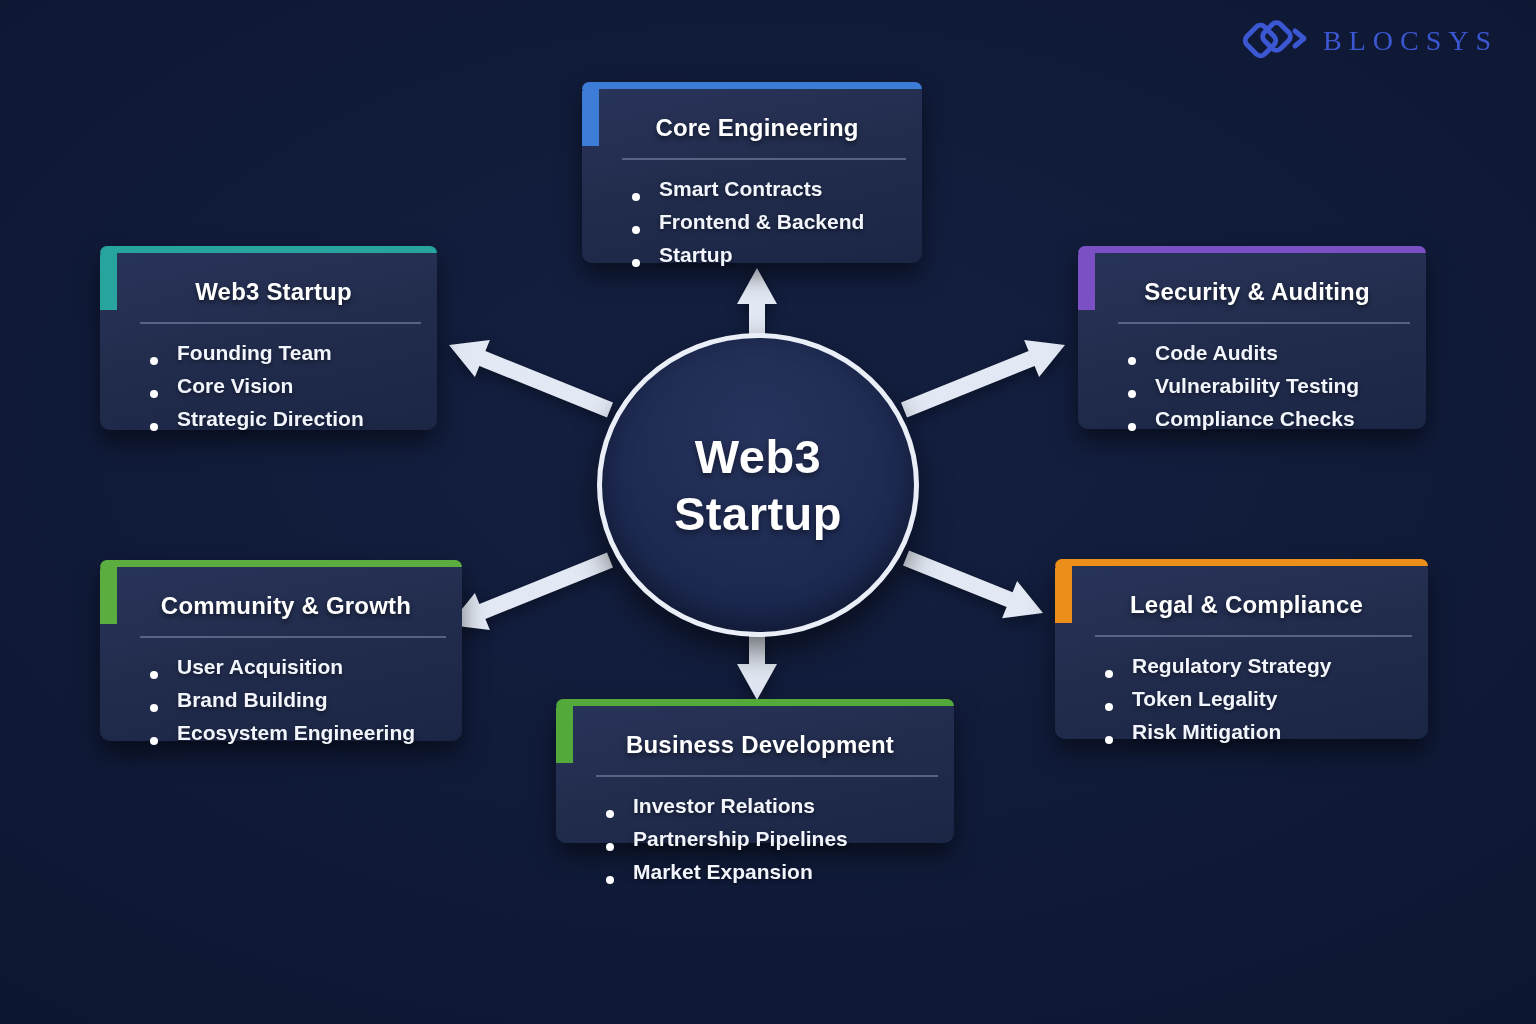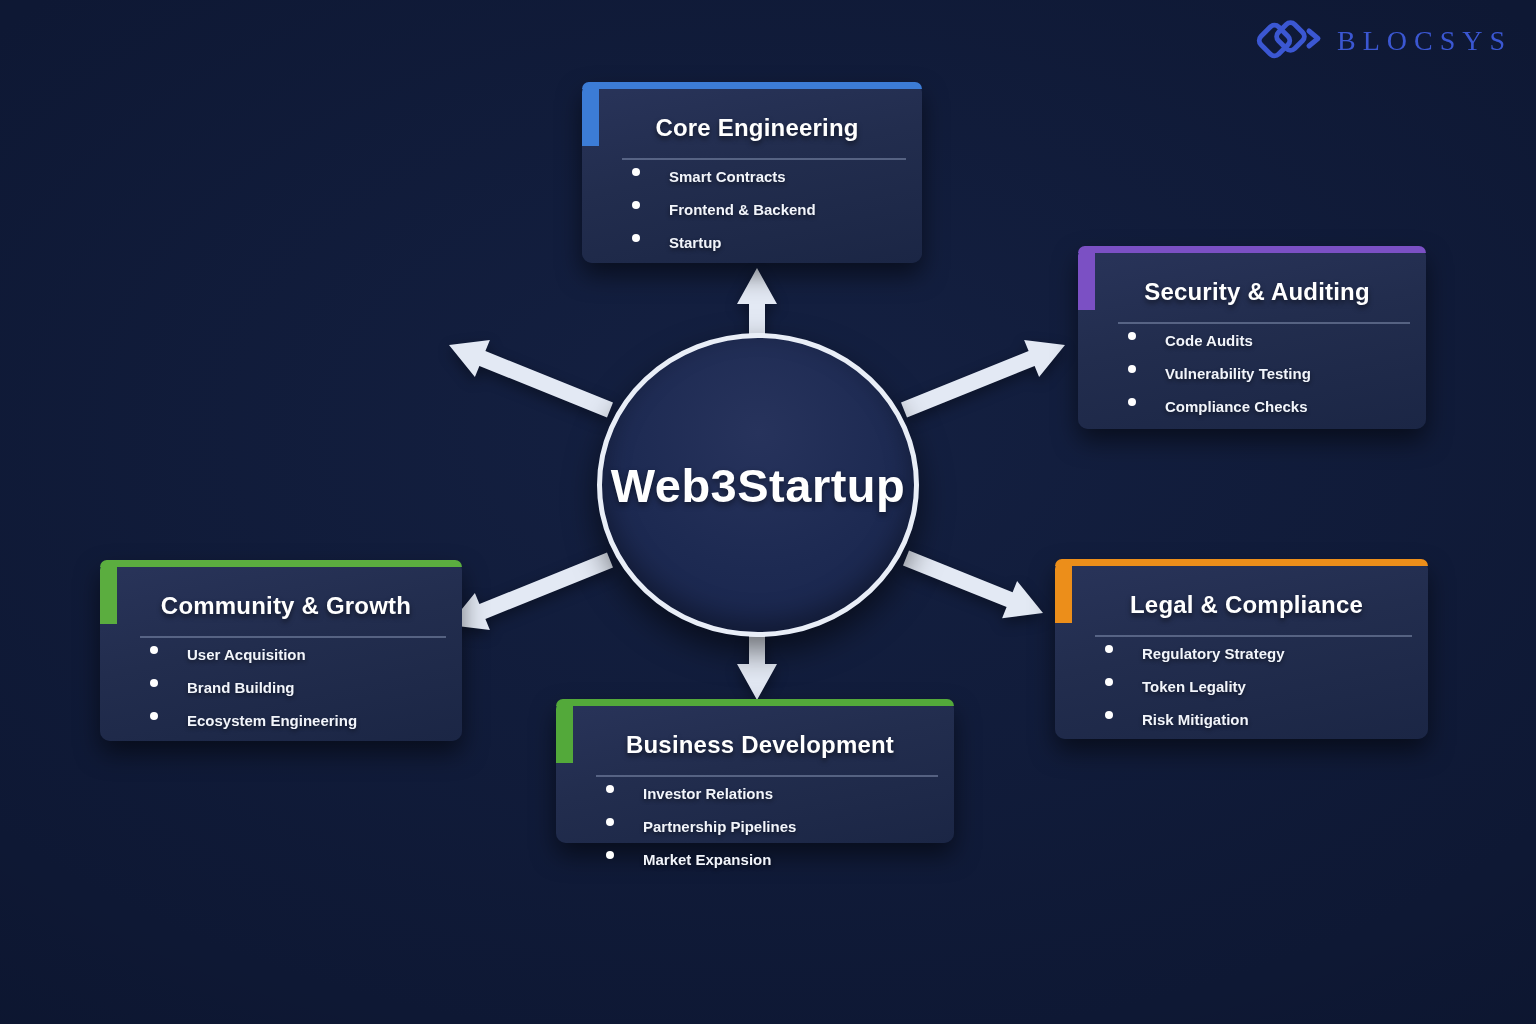--- a/index.html
+++ b/index.html
@@ -18,21 +18,21 @@
   .arrows{position:absolute;inset:0;width:100%;height:100%;
     filter:drop-shadow(0 5px 7px rgba(0,0,0,.38));}
   .arrows polygon{fill:var(--arrow,#e3e9f4);}
 
   
   .circle{
     position:absolute;left:597px;top:333px;width:322px;height:304px;
     box-sizing:border-box;border:5px solid #e9eef7;border-radius:50%;
     background:radial-gradient(circle at 50% 32%, #27335c 0%, #1d2a52 55%, #17234a 100%);
     box-shadow:0 14px 32px rgba(0,0,0,.55), inset 0 -10px 26px rgba(0,0,0,.35);
-    display:flex;flex-direction:row;align-items:center;justify-content:center;
+    display:flex;flex-direction:column;align-items:center;justify-content:center;
     text-align:left;
   }
   .circle .cline{font-size:47px;font-weight:800;line-height:57px;letter-spacing:.5px;
     text-shadow:0 3px 6px rgba(0,0,0,.45);}
 
   
   .box{
     position:absolute;box-sizing:border-box;border-radius:10px;
     background:linear-gradient(168deg,#29345a 0%,#222d4e 45%,#1b2645 100%);
     box-shadow:0 12px 24px rgba(0,0,0,.5);
@@ -41,34 +41,34 @@
     background:var(--accent);border-radius:10px 10px 0 0;}
   .accent-left{position:absolute;top:0;left:0;width:17px;height:64px;
     background:var(--accent);border-radius:10px 0 0 0;}
   .box-title{
     margin:9px;padding:15px 24px 0 34px;height:43px;display:flex;align-items:center;
     justify-content:center;font-size:24px;font-weight:800;letter-spacing:.2px;
     text-shadow:0 3px 5px rgba(0,0,0,.5);white-space:nowrap;
   }
   .box-sep{height:2px;margin:4px 16px 0 40px;background:rgba(160,175,205,.42);}
   .box-items{list-style:none;margin:8px 0 0 0;padding:0 10px 0 50px;}
-  .box-items li{display:flex;align-items:flex-start;gap:29px;height:33px;
-    font-size:15px;font-weight:700;color:#f2f5fb;white-space:nowrap;
+  .box-items li{display:flex;align-items:flex-end;gap:19px;height:33px;
+    font-size:21px;font-weight:700;color:#f2f5fb;white-space:nowrap;
     text-shadow:0 2px 4px rgba(0,0,0,.45);}
   .dot{flex:0 0 auto;width:8px;height:8px;border-radius:50%;background:#fff;}
 
   .pos-core{left:582px;top:82px;width:340px;height:181px;}
   .pos-web3{left:100px;top:246px;width:337px;height:184px;}
   .pos-sec {left:1078px;top:246px;width:348px;height:183px;}
   .pos-com {left:100px;top:560px;width:362px;height:181px;}
   .pos-leg {left:1055px;top:559px;width:373px;height:180px;}
   .pos-biz {left:556px;top:699px;width:398px;height:144px;}
 
   
-  .logo{position:absolute;top:16px;right:24px;display:flex;align-items:center;gap:13px;}
+  .logo{position:absolute;top:16px;right:38px;display:flex;align-items:center;gap:13px;}
   .logo svg{display:block;}
   .logo-text{
     font-family:"Liberation Serif","DejaVu Serif",serif;
     font-size:28px;letter-spacing:7px;color:var(--logo,#3b57d2);font-weight:500;
   }
 </style>
 </head>
 <body>
 
 <div class="stage" style="--bg: #0e1834;">
@@ -101,20 +101,40 @@
           <span class="dot"></span>
           <span>Frontend &amp; Backend</span>
         </li>
       <li>
           <span class="dot"></span>
           <span>Startup</span>
         </li>
     </ul>
   </div>
 
+  <div class="box pos-web3" style="--accent: #27a49e;">
+    <div class="accent-top"></div>
+    <div class="accent-left"></div>
+    <div class="box-title">Web3 Startup</div>
+    <div class="box-sep"></div>
+    <ul class="box-items">
+      <li>
+          <span class="dot"></span>
+          <span>Founding Team</span>
+        </li>
+      <li>
+          <span class="dot"></span>
+          <span>Core Vision</span>
+        </li>
+      <li>
+          <span class="dot"></span>
+          <span>Strategic Direction</span>
+        </li>
+    </ul>
+  </div>
 
   <div class="box pos-sec" style="--accent: #7b50c4;">
     <div class="accent-top"></div>
     <div class="accent-left"></div>
     <div class="box-title">Security &amp; Auditing</div>
     <div class="box-sep"></div>
     <ul class="box-items">
       <li>
           <span class="dot"></span>
           <span>Code Audits</span>

